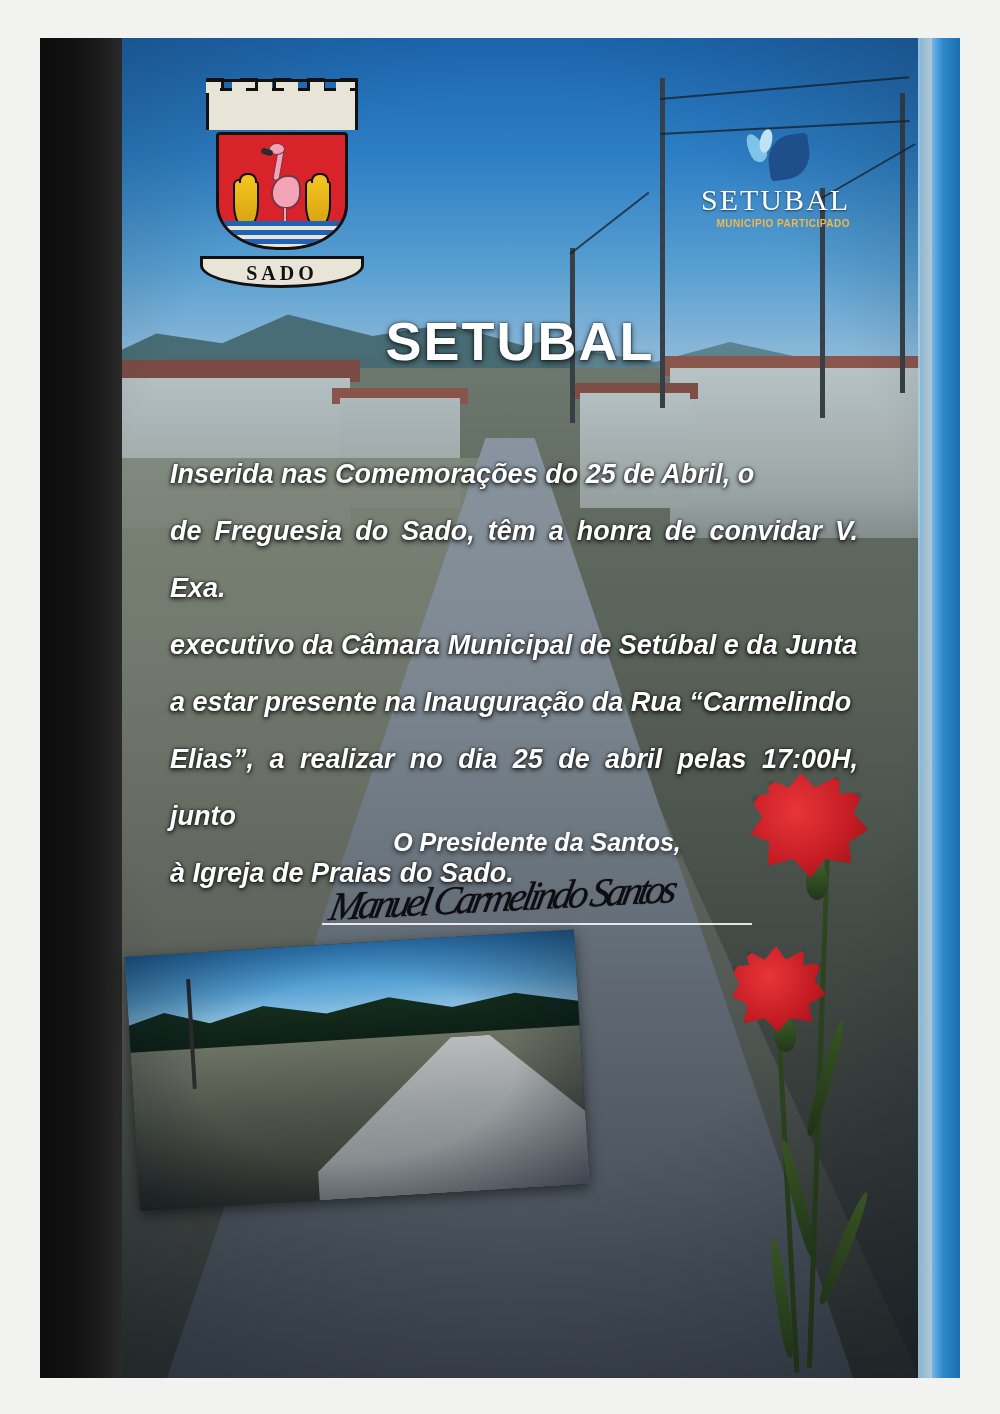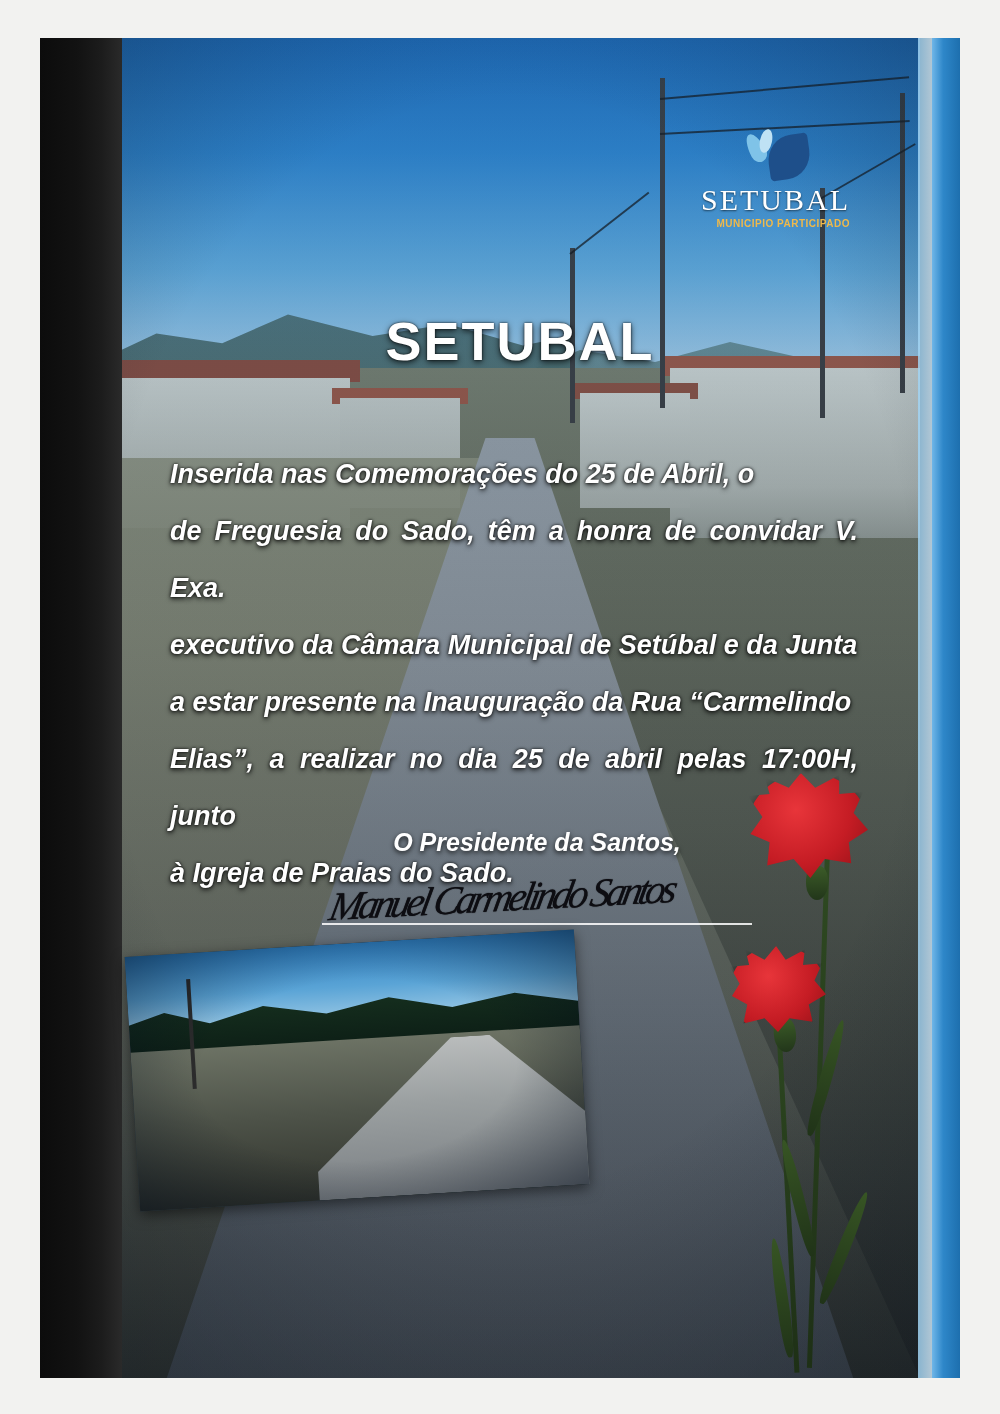--- a/index.html
+++ b/index.html
@@ -665,20 +665,44 @@
       <div class="blue-haze"></div>
       <div class="vignette"></div>
     </div>
 
     <div class="left-strip"></div>
     <div class="right-strip2"></div>
     <div class="right-strip"></div>
 
     <div class="content">
 
+      <div class="brasao">
+        <div class="crown-merlons">
+          <div class="merlon"></div>
+            <div class="merlon"></div>
+            <div class="merlon"></div>
+          <div class="merlon"></div>
+            <div class="merlon"></div>
+        </div>
+        <div class="crown"></div>
+        <div class="shield">
+          <div class="amphora left"></div>
+          <div class="amphora right"></div>
+          <div class="flamingo-neck"></div>
+          <div class="flamingo-head"></div>
+          <div class="flamingo-beak"></div>
+          <div class="flamingo-body"></div>
+          <div class="flamingo-leg"></div>
+          <div class="shield-water"></div>
+        </div>
+        <div class="ribbon">
+          <div class="ribbon-band"></div>
+          <div class="ribbon-text">SADO</div>
+        </div>
+      </div>
 
       <div class="setubal-logo">
         <div class="setubal-mark">
           <div class="blob"></div>
           <div class="leaf"></div>
           <div class="leaf2"></div>
         </div>
         <div class="setubal-word">SETUBAL</div>
         <div class="setubal-sub">MUNICIPIO PARTICIPADO</div>
       </div>

